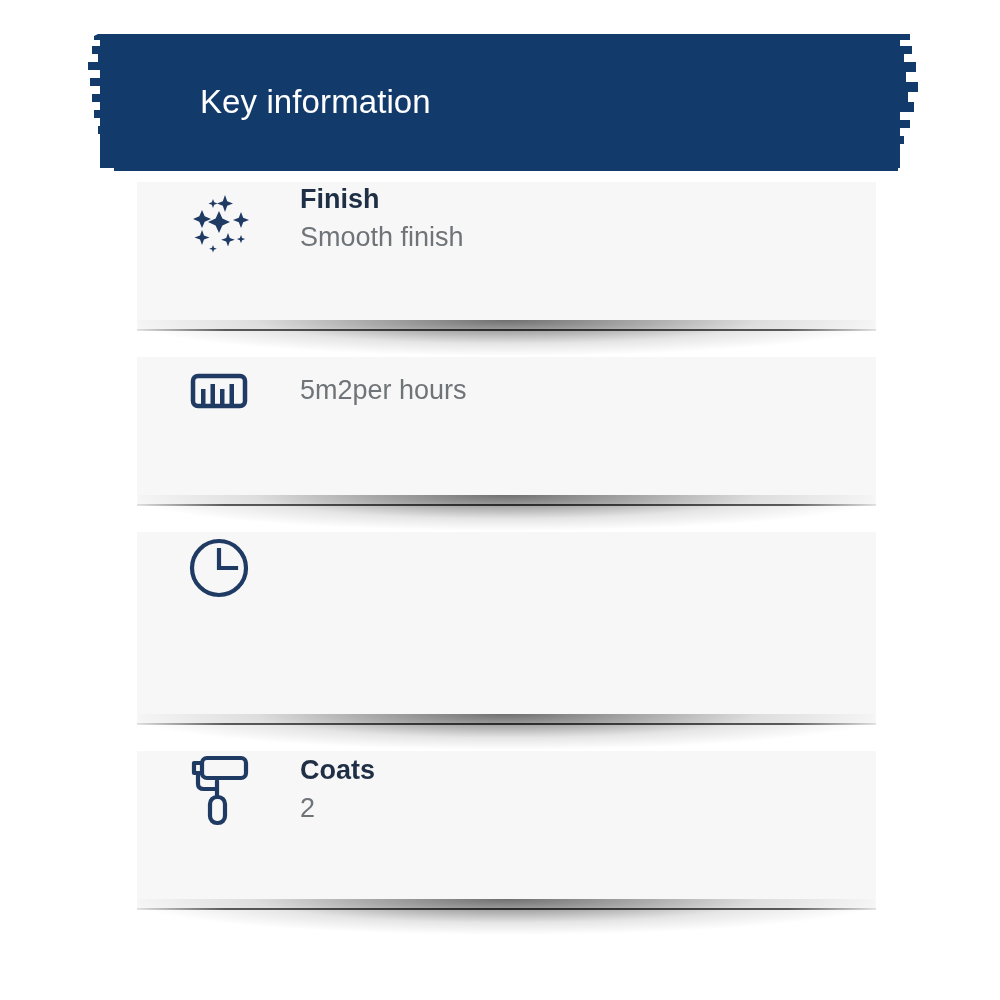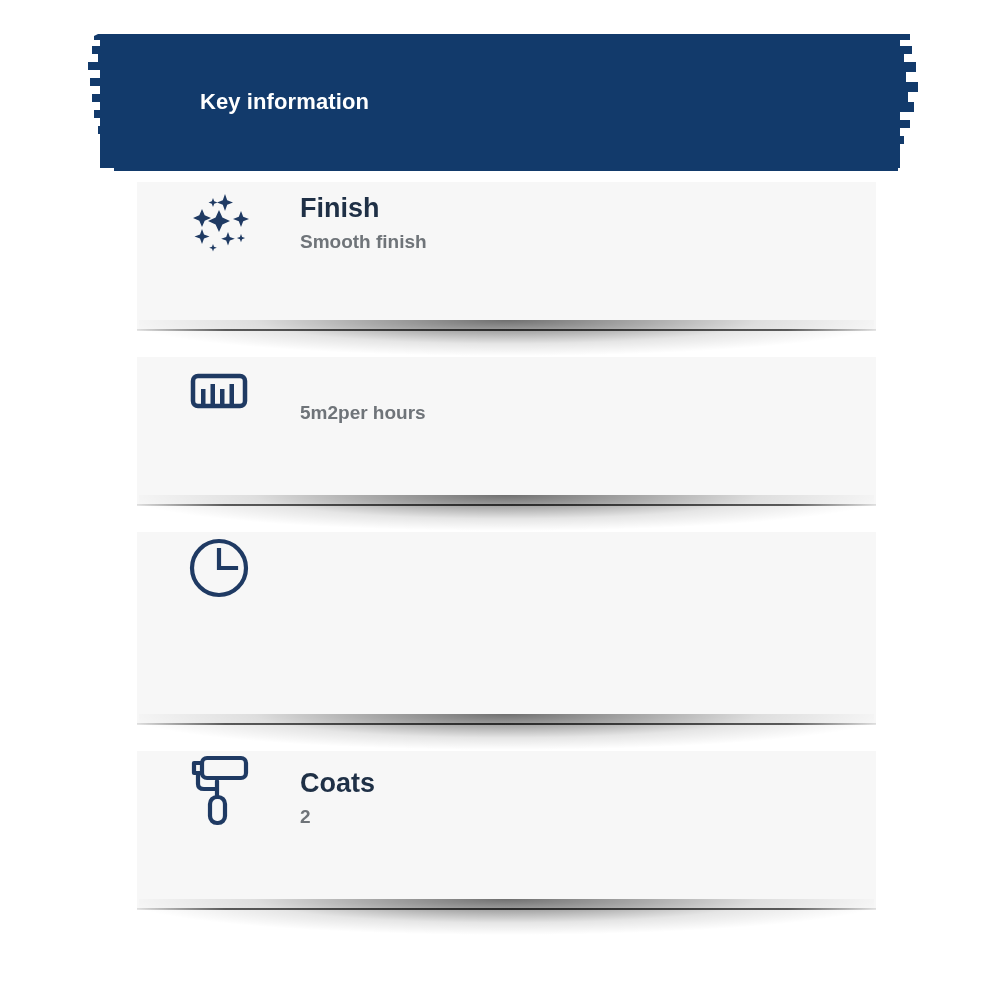--- a/index.html
+++ b/index.html
@@ -43,22 +43,22 @@
     height: 100%;
   }
   .header-title {
     position: absolute;
     left: 112px;
     top: 0;
     height: 140px;
     display: flex;
     align-items: center;
     color: #ffffff;
-    font-size: 22px;
-    font-weight: bold;
+    font-size: 33px;
+    font-weight: normal;
     letter-spacing: 0.1px;
     white-space: nowrap;
   }
 
   
   .card-stack {
     position: absolute;
     left: 137px;
     top: 182px;
     width: 739px;
@@ -100,21 +100,21 @@
                 rgba(0,0,0,0.10) 0%,
                 rgba(0,0,0,0.62) 12%,
                 rgba(0,0,0,0.72) 50%,
                 rgba(0,0,0,0.62) 88%,
                 rgba(0,0,0,0.10) 100%);
     pointer-events: none;
   }
 
   .card-inner {
     display: flex;
-    align-items: flex-end;
+    align-items: center;
     padding: 0 0 0 0;
     position: relative;
     z-index: 1;
   }
 
   .icon-cell {
     width: 163px;
     flex: 0 0 163px;
     display: flex;
     align-items: center;
@@ -129,22 +129,22 @@
 
   .item-title {
     color: #1f3046;
     font-size: 27px;
     font-weight: bold;
     line-height: 1.30;
     margin: 0 0 3px 0;
   }
   .item-value {
     color: #6f7479;
-    font-size: 19px;
-    font-weight: bold;
+    font-size: 27px;
+    font-weight: normal;
     line-height: 1.33;
     margin: 0;
     white-space: pre-line;
   }
 
   
   .card.row-finish   { height: 148px; }
   .card.row-coverage { height: 148px; }
   .card.row-drying   { height: 192px; }
   .card.row-coats    { height: 158px; }

